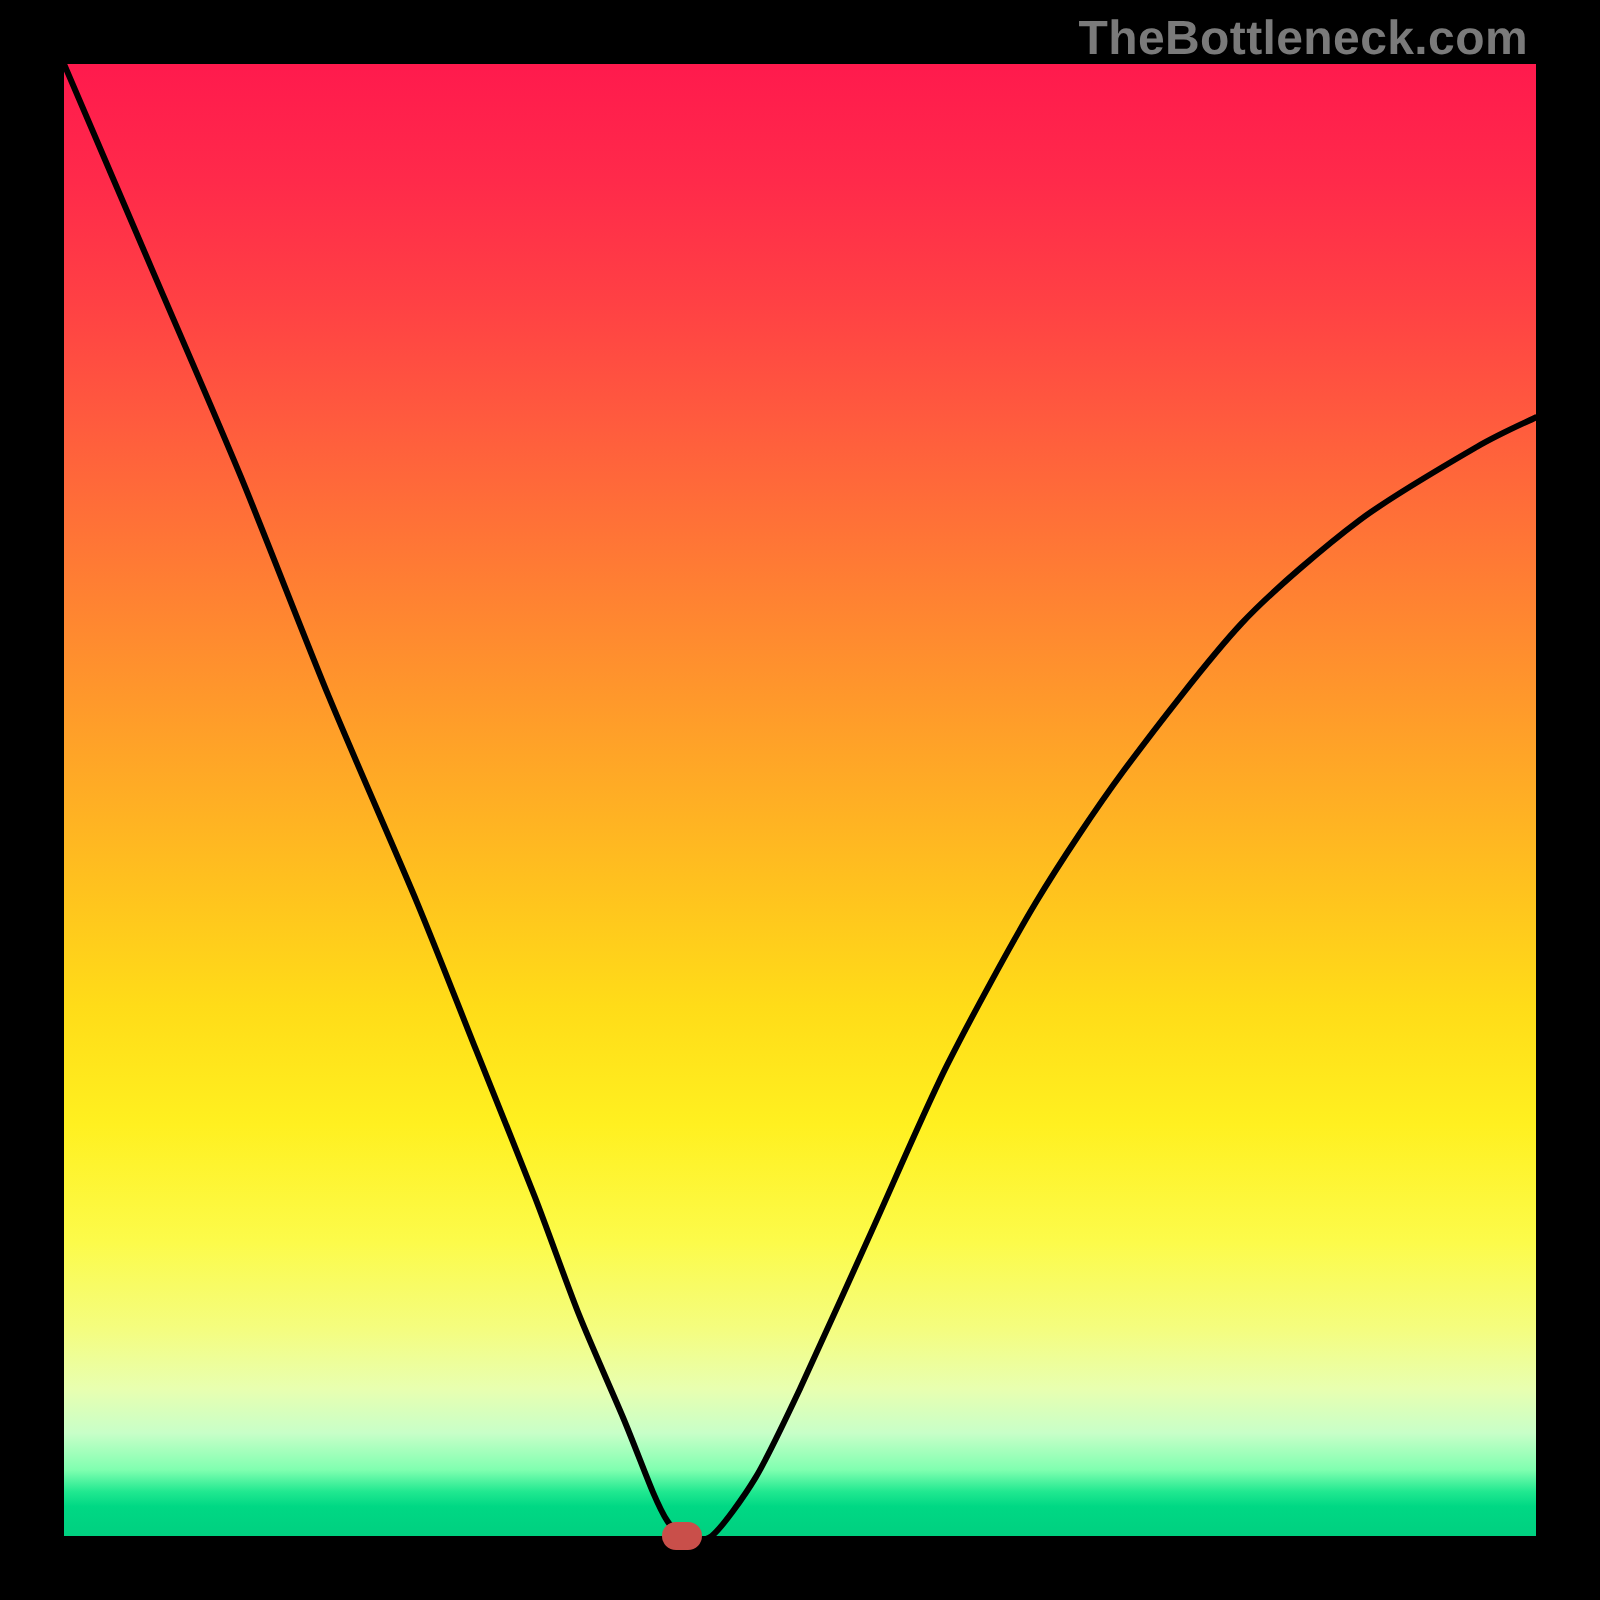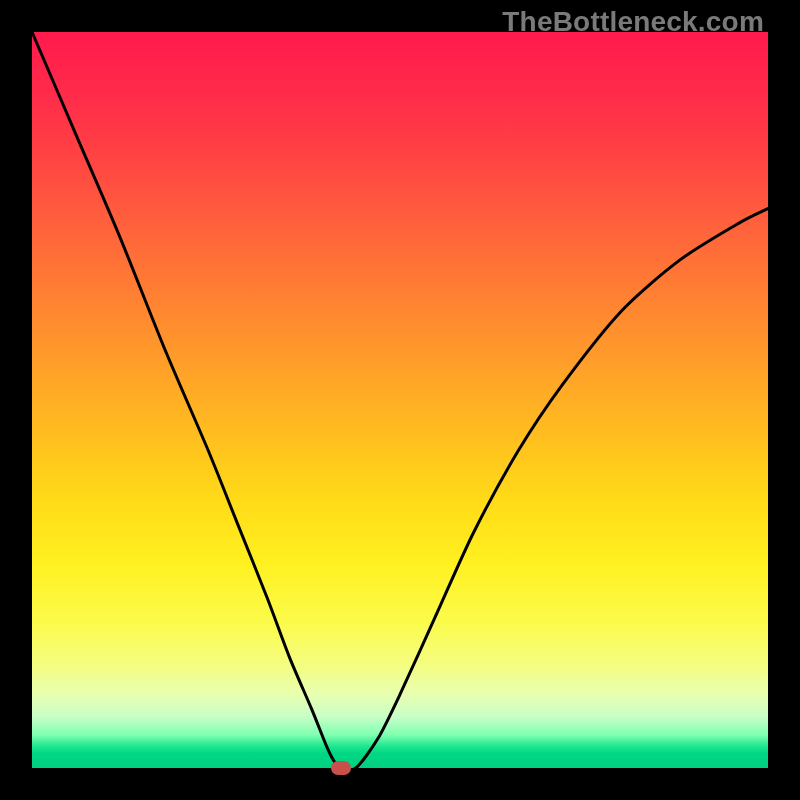--- a/index.html
+++ b/index.html
@@ -34,21 +34,21 @@
       #80ffb0 95.5%,
       #20e890 97%,
       #00d884 98%,
       #00d080 100%);
   }
   .watermark {
     position: absolute;
     top: 6px;
     right: 36px;
     font-family: Arial, Helvetica, sans-serif;
-    font-size: 28px;
+    font-size: 24px;
     font-weight: 600;
     color: #7a7a7a;
     letter-spacing: 0.2px;
   }
   svg.curve {
     position: absolute;
     left: 0; top: 0;
     width: 100%; height: 100%;
   }
   .marker {

